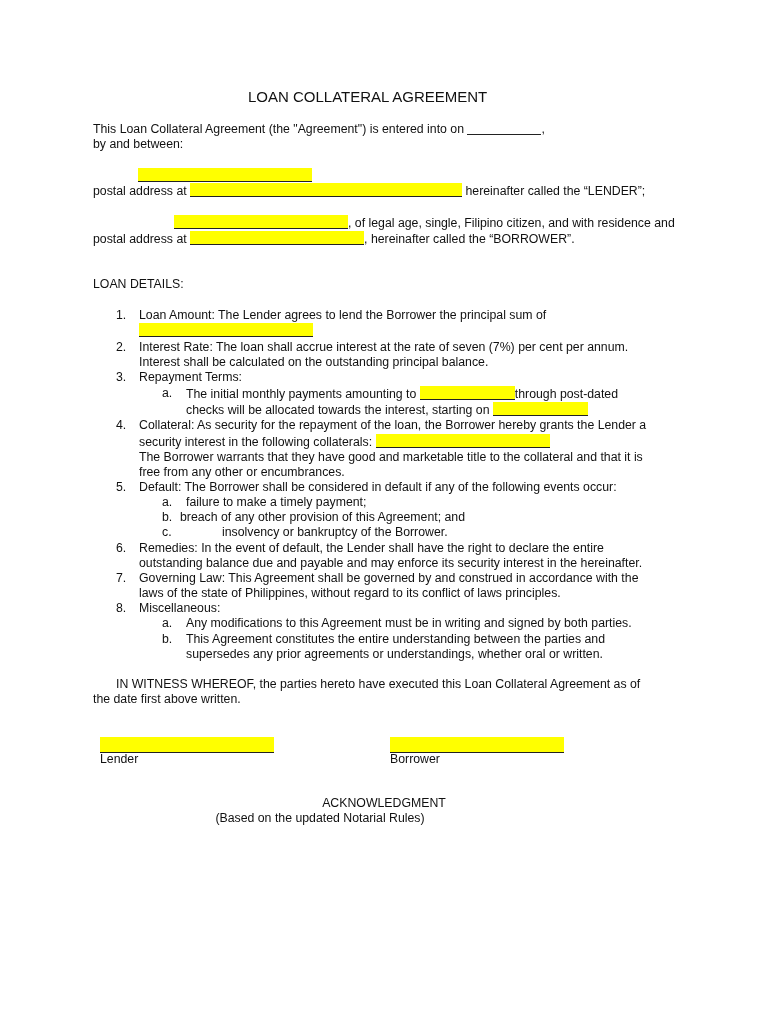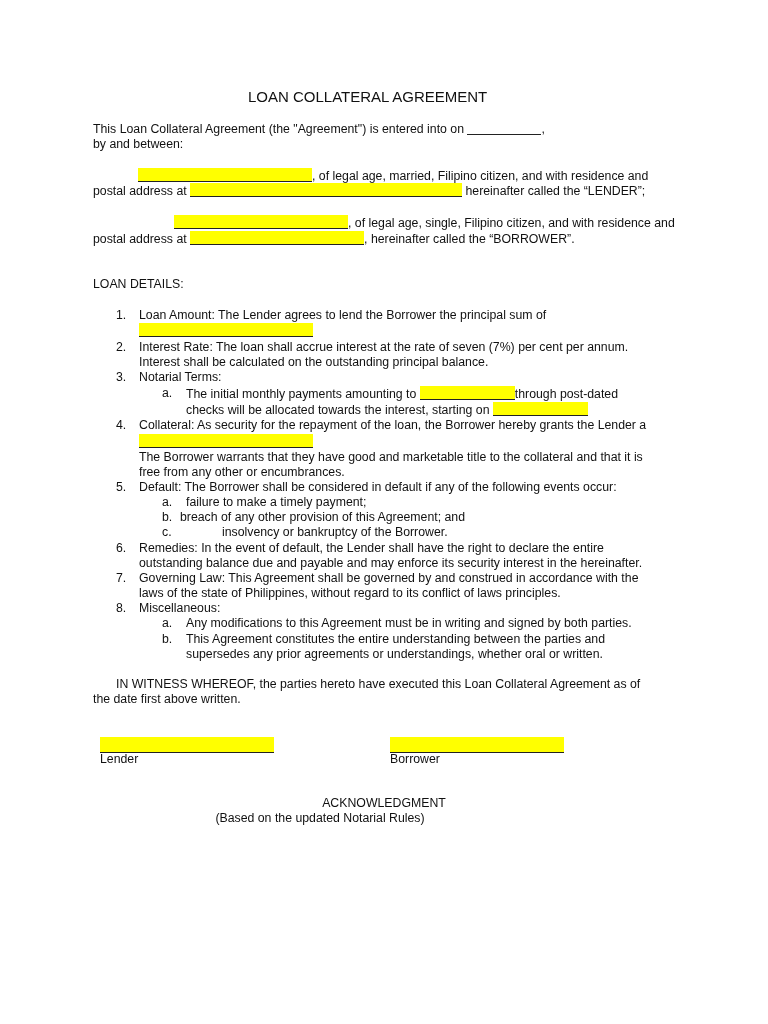--- a/index.html
+++ b/index.html
@@ -10,45 +10,45 @@
   .title{font-size:15px;}
 </style>
 </head>
 <body>
 
 <div class="abs title" style="left:248px;top:89px;">LOAN COLLATERAL AGREEMENT</div>
 
 <div class="abs" style="left:93px;top:122px;"><span>This Loan Collateral Agreement (the "Agreement") is entered into on</span> <span class="blank" style="width:74px"></span><span>,</span></div>
 <div class="abs" style="left:93px;top:137px;">by and between:</div>
 
-<div class="abs" style="left:138px;top:168px;"><span class="hl" style="width:174px"></span><span>, of legal age, married, Filipino citizen, and with residence and</span></div>
+<div class="abs" style="left:138px;top:168px;"><span class="hl" style="width:174px"></span></div>
 <div class="abs" style="left:93px;top:183px;"><span>postal address at</span> <span class="hl" style="width:272px"></span> <span>hereinafter called the “LENDER”;</span></div>
 
 <div class="abs" style="left:138px;top:215px;padding-left:36px;"><span class="hl" style="width:174px"></span><span>, of legal age, single, Filipino citizen, and with residence and</span></div>
 <div class="abs" style="left:93px;top:231px;"><span>postal address at</span> <span class="hl" style="width:174px"></span><span>, hereinafter called the “BORROWER”.</span></div>
 
 <div class="abs" style="left:93px;top:277px;">LOAN DETAILS:</div>
 
 <div class="abs" style="left:116px;top:308px;">1.</div>
 <div class="abs" style="left:139px;top:308px;">Loan Amount: The Lender agrees to lend the Borrower the principal sum of</div>
 <div class="abs" style="left:139px;top:323px;"><span class="hl" style="width:174px"></span></div>
 
 <div class="abs" style="left:116px;top:340px;">2.</div>
 <div class="abs" style="left:139px;top:340px;">Interest Rate: The loan shall accrue interest at the rate of seven (7%) per cent per annum.</div>
 <div class="abs" style="left:139px;top:355px;">Interest shall be calculated on the outstanding principal balance.</div>
 
 <div class="abs" style="left:116px;top:370px;">3.</div>
-<div class="abs" style="left:139px;top:370px;">Notarial Terms:</div>
+<div class="abs" style="left:139px;top:370px;">Repayment Terms:</div>
 <div class="abs" style="left:162px;top:386px;">a.</div>
 <div class="abs" style="left:186px;top:386px;"><span>The initial monthly payments amounting to</span> <span class="hl" style="width:95px"></span><span>through post-dated</span></div>
 <div class="abs" style="left:186px;top:402px;"><span>checks will be allocated towards the interest, starting on</span> <span class="hl" style="width:95px"></span></div>
 
 <div class="abs" style="left:116px;top:418px;">4.</div>
 <div class="abs" style="left:139px;top:418px;">Collateral: As security for the repayment of the loan, the Borrower hereby grants the Lender a</div>
-<div class="abs" style="left:139px;top:434px;"> <span class="hl" style="width:174px"></span></div>
+<div class="abs" style="left:139px;top:434px;"><span>security interest in the following collaterals:</span> <span class="hl" style="width:174px"></span></div>
 <div class="abs" style="left:139px;top:450px;">The Borrower warrants that they have good and marketable title to the collateral and that it is</div>
 <div class="abs" style="left:139px;top:465px;">free from any other or encumbrances.</div>
 
 <div class="abs" style="left:116px;top:480px;">5.</div>
 <div class="abs" style="left:139px;top:480px;">Default: The Borrower shall be considered in default if any of the following events occur:</div>
 <div class="abs" style="left:162px;top:495px;">a.</div>
 <div class="abs" style="left:186px;top:495px;">failure to make a timely payment;</div>
 <div class="abs" style="left:162px;top:510px;">b.</div>
 <div class="abs" style="left:180px;top:510px;">breach of any other provision of this Agreement; and</div>
 <div class="abs" style="left:162px;top:525px;">c.</div>

